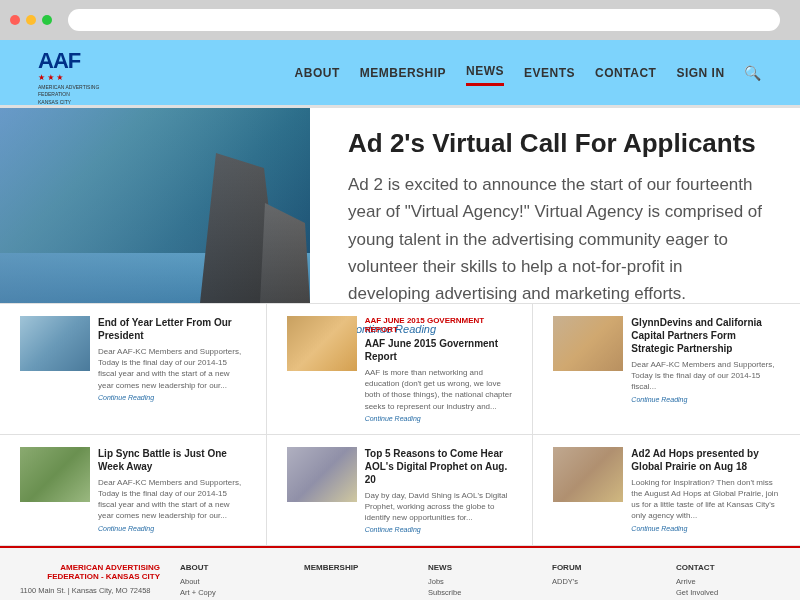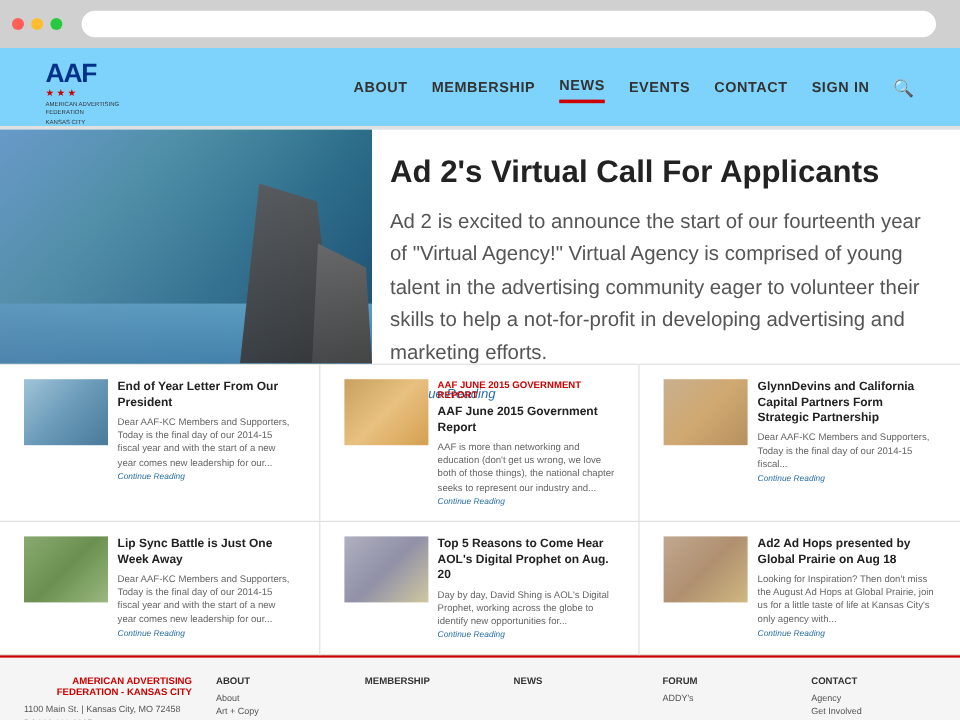--- a/index.html
+++ b/index.html
@@ -140,21 +140,21 @@
     .hero-water {
       position: absolute;
       bottom: 0;
       left: 0;
       right: 0;
       height: 50px;
       background: linear-gradient(to bottom, #5b9fc4, #3d7fa8);
     }
 
     .hero-content {
-      padding: 20px 15px;
+      padding: 20px 38px;
       flex: 1;
     }
     .hero-title {
       font-size: 26px;
       font-weight: 700;
       color: #222;
       line-height: 1.2;
       margin-bottom: 12px;
     }
     .hero-text {
@@ -393,33 +393,37 @@
         <li>AAF/AG Foundation</li>
       </ul>
     </div>
 
     <div class="footer-col">
       <div class="footer-heading">Membership</div>
     </div>
 
     <div class="footer-col">
       <div class="footer-heading">News</div>
+      <ul class="footer-links">
+        <li>Jobs</li>
+        <li>Subscribe</li>
+      </ul>
     </div>
 
     <div class="footer-col">
       <div class="footer-heading">Forum</div>
       <ul class="footer-links">
         <li>ADDY's</li>
       </ul>
     </div>
 
     <div class="footer-col">
       <div class="footer-heading">Contact</div>
       <ul class="footer-links">
-        <li>Agency</li>
+        <li>Arrive</li>
         <li>Get Involved</li>
         <li>Advertise</li>
         <li>Rent Our Space</li>
       </ul>
     </div>
   </footer>
 
 </div>
 
 </body></html>

